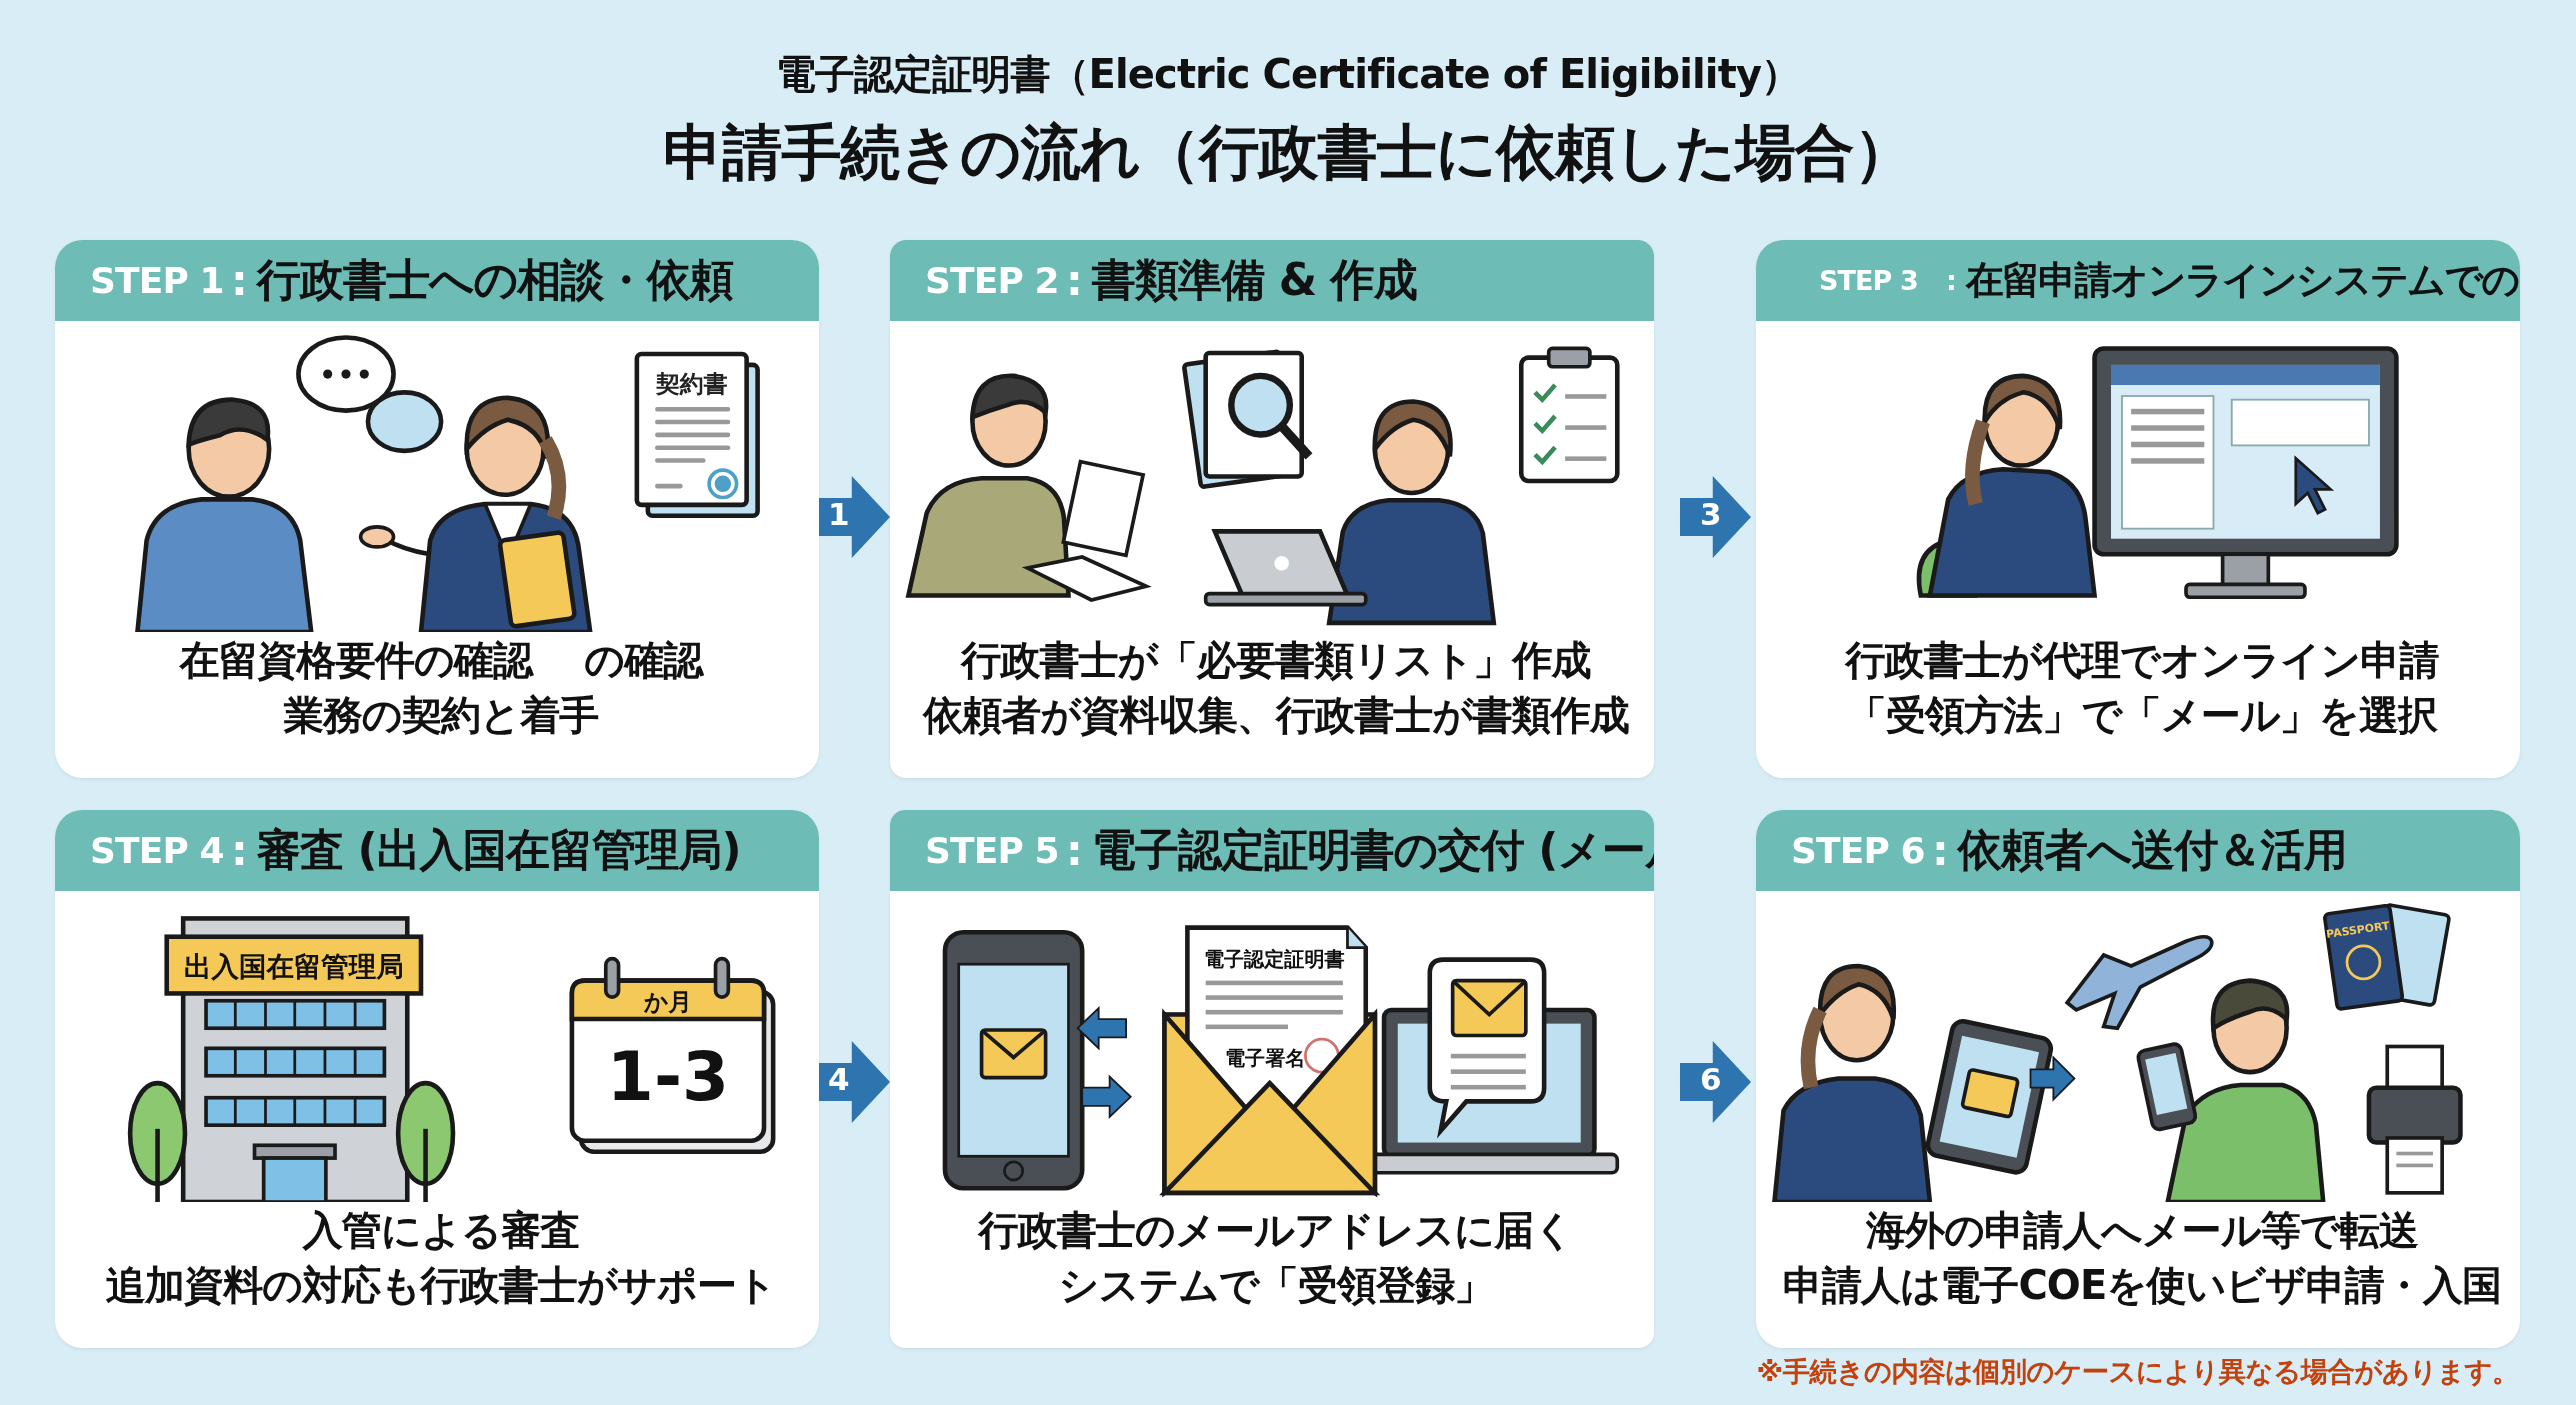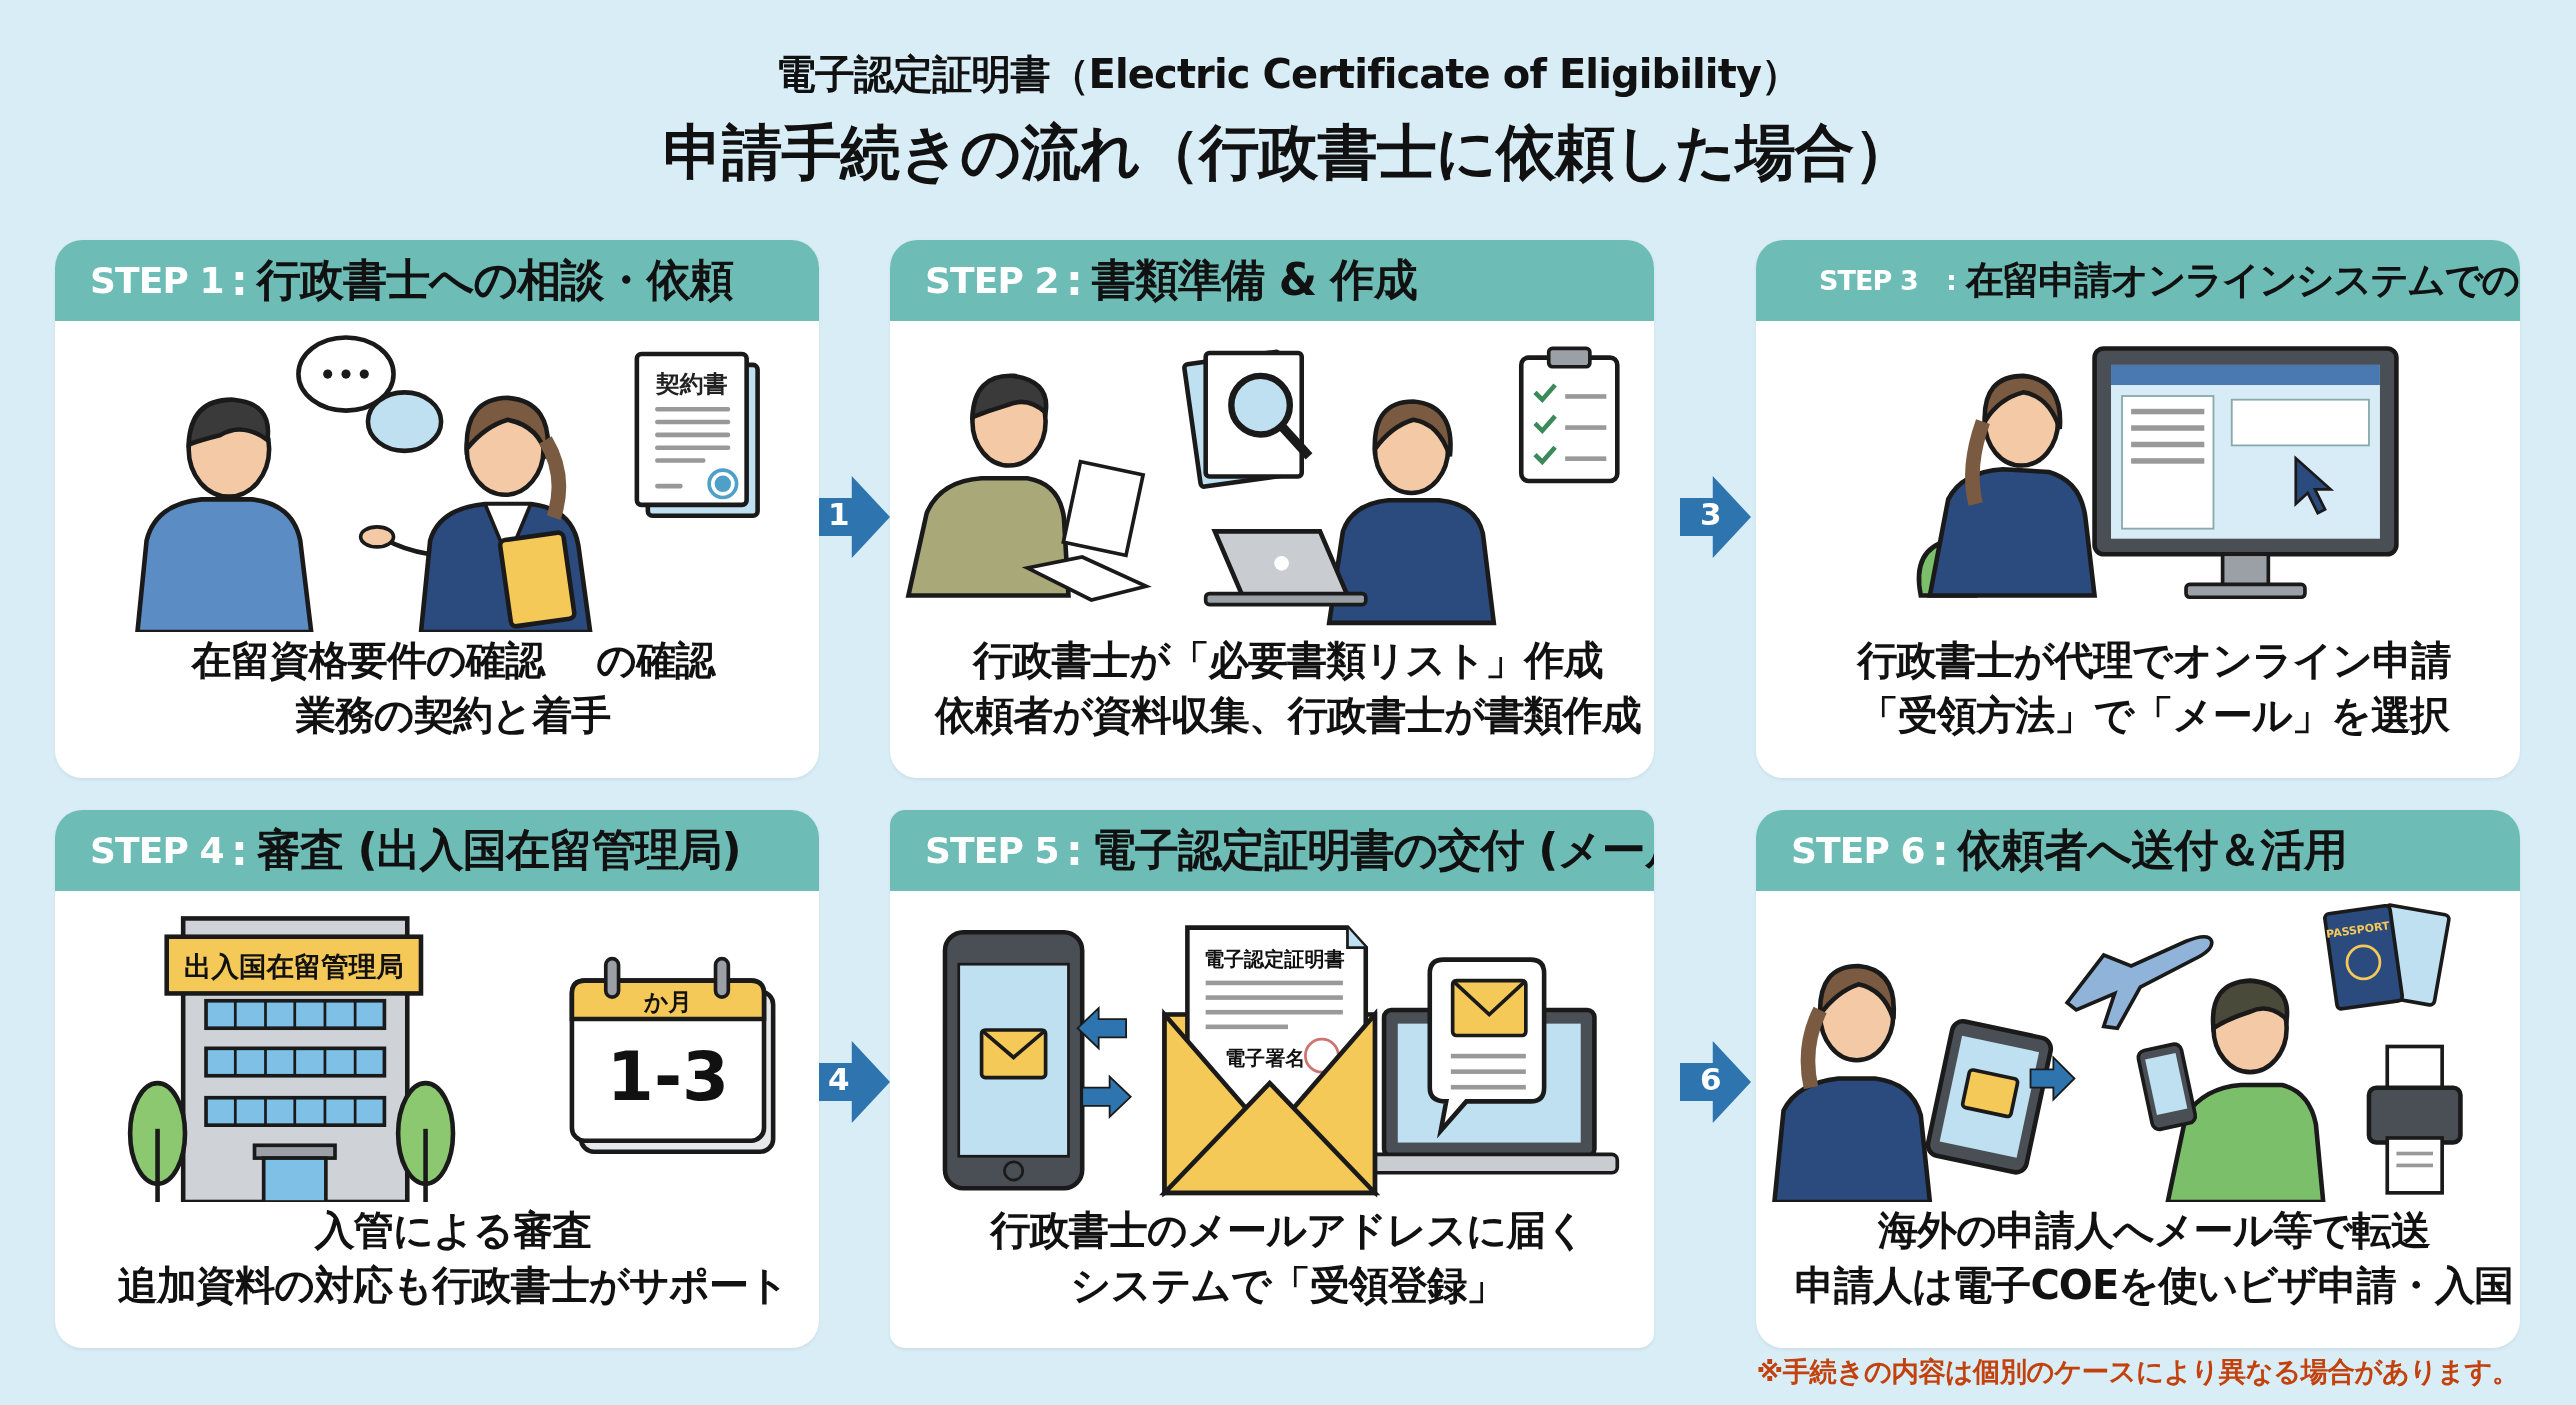--- a/index.html
+++ b/index.html
@@ -28,21 +28,21 @@
     white-space: nowrap;
   }
   .card-head .step { color: #ffffff; font-weight: bold; font-size: 36px; letter-spacing: -0.9px; }
   .card-head .colon { color: #ffffff; font-weight: bold; font-size: 42px; margin: 0 9.1px 0 7.3px; }
   .card-head .htext { color: #111; font-weight: bold; font-size: 44px; letter-spacing: -0.9px; }
   .card-head.small .htext { font-size: 38px; letter-spacing: -1.8px; }
   .card-head.small .step, .card-head.small .colon { font-size: 27px; margin-left: 28px; }
 
   .illus { position: absolute; left: 0; top: 81px; width: 764px; height: 311px; }
   .desc {
-    position: absolute; left: 16px; top: 393px; width: 764px; text-align: center;
+    position: absolute; left: 4px; top: 393px; width: 764px; text-align: center;
     font-weight: bold; font-size: 40px; line-height: 55px; letter-spacing: -0.9px; color: #111;
   }
 
   .arrow {
     position: absolute; width: 71px; height: 82px;
   }
 
   .footnote {
     position: absolute; right: 57px; top: 1354px;
     font-weight: bold; font-size: 27.4px; color: #c2410c; letter-spacing: -0.5px;
@@ -102,21 +102,21 @@
       <circle cx="730" cy="178" r="15" fill="#fff" stroke="#4fa0c8" stroke-width="4"></circle>
       <circle cx="730" cy="178" r="9" fill="#4fa0c8"></circle>
     </g>
   </svg>
   <div class="desc">
     <div>在留資格要件の確認　 の確認</div>
     <div>業務の契約と着手</div>
   </div>
 </div>
 
-<div class="card" style="left:890px; top:240px;">
+<div class="card" style="left:890px; top:240px;border-radius:16px;">
   <div class="card-head">
     <span class="step">STEP 2</span>
       <span class="colon">:</span>
     <span class="htext">書類準備 &amp; 作成</span>
   </div>
   <svg class="illus" viewBox="0 0 835 340">
 
     <g>
       <path d="M20 300 L40 210 Q55 175 100 172 L150 172 Q185 178 190 215 L195 300 Z" fill="#a8a878" stroke="#1a1a1a" stroke-width="5"></path>
       <ellipse cx="130" cy="110" rx="40" ry="48" fill="#f3c9a6" stroke="#1a1a1a" stroke-width="5"></ellipse>

